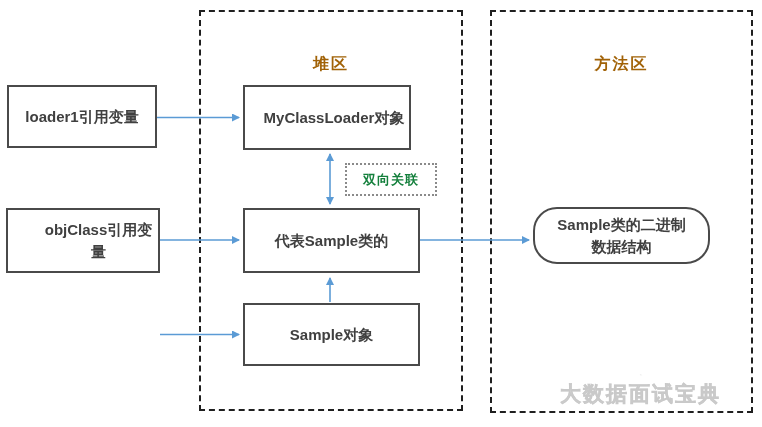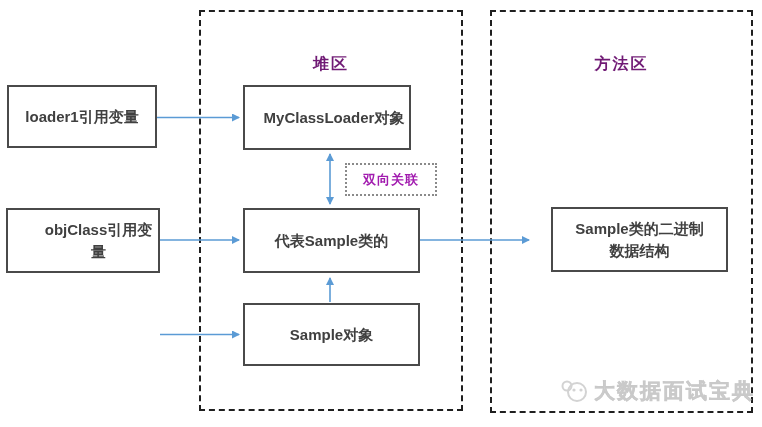--- a/index.html
+++ b/index.html
@@ -17,21 +17,21 @@
     background: transparent;
     box-sizing: border-box;
   }
   .container-title {
     position: absolute;
     left: 0; right: 0;
     top: 42px;
     text-align: center;
     font-size: 16px;
     font-weight: bold;
-    color: #701a75;
+    color: #a16207;
     letter-spacing: 2px;
   }
   .node {
     position: absolute;
     background: #ffffff;
     border: 2px solid #4a4a4a;
     box-sizing: border-box;
     display: flex;
     flex-direction: column;
     align-items: center;
@@ -65,20 +65,21 @@
     position: absolute;
     left: 560px; top: 374px;
     height: 34px;
     display: flex;
     align-items: center;
     gap: 4px;
     font-size: 21px;
     font-weight: bold;
     letter-spacing: 2px;
     color: #d3d3d3;
+    flex-direction: column;
     -webkit-text-stroke: 0.5px #c9c9c9;
   }
 </style>
 </head>
 <body>
 
 <div class="canvas">
 
   <div class="node" style="left:7px; top:85px; width:150px; height:63px;">
     <span>loader1引用变量</span>
@@ -95,28 +96,28 @@
     <span>MyClassLoader对象</span>
   </div>
   <div class="node" style="left:243px; top:208px; width:177px; height:65px;gap:28px;">
     <span>代表Sample类的</span>
   </div>
   <div class="node" style="left:243px; top:303px; width:177px; height:63px;justify-content:center;">
     <span>Sample对象</span>
   </div>
 
   <div class="relation-label">
-    <span style="color:#a21caf;">双向关联</span>
+    <span style="color:#15803d;">双向关联</span>
   </div>
 
   <div class="container" style="left:490px; top:10px; width:263px; height:403px;">
     <div class="container-title">方法区</div>
   </div>
 
-  <div class="node" style="left:551px; top:207px; width:177px; height:65px;">
+  <div class="node" style="left:533px; top:207px; width:177px; height:57px;border-radius:24px;">
     <span>Sample类的二进制</span>
     <span>数据结构</span>
   </div>
 
   <svg class="arrows" width="762" height="427" viewBox="0 0 762 427">
     <defs>
       <marker id="ah-end" markerWidth="9" markerHeight="9" refX="7" refY="4" orient="auto" markerUnits="userSpaceOnUse" viewBox="0 0 9 9">
         <path d="M0,0 L8,4 L0,8 Z" fill="#5B9BD5"></path>
       </marker>
       <marker id="ah-start" markerWidth="9" markerHeight="9" refX="1" refY="4" orient="auto" markerUnits="userSpaceOnUse" viewBox="0 0 9 9">

